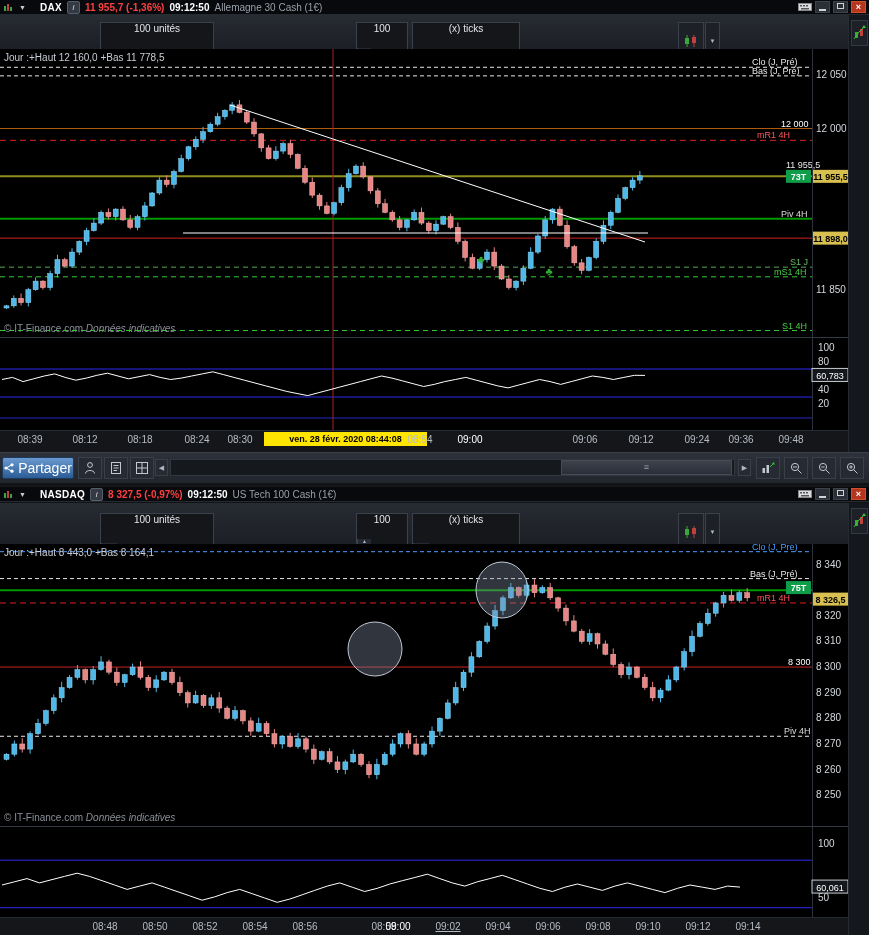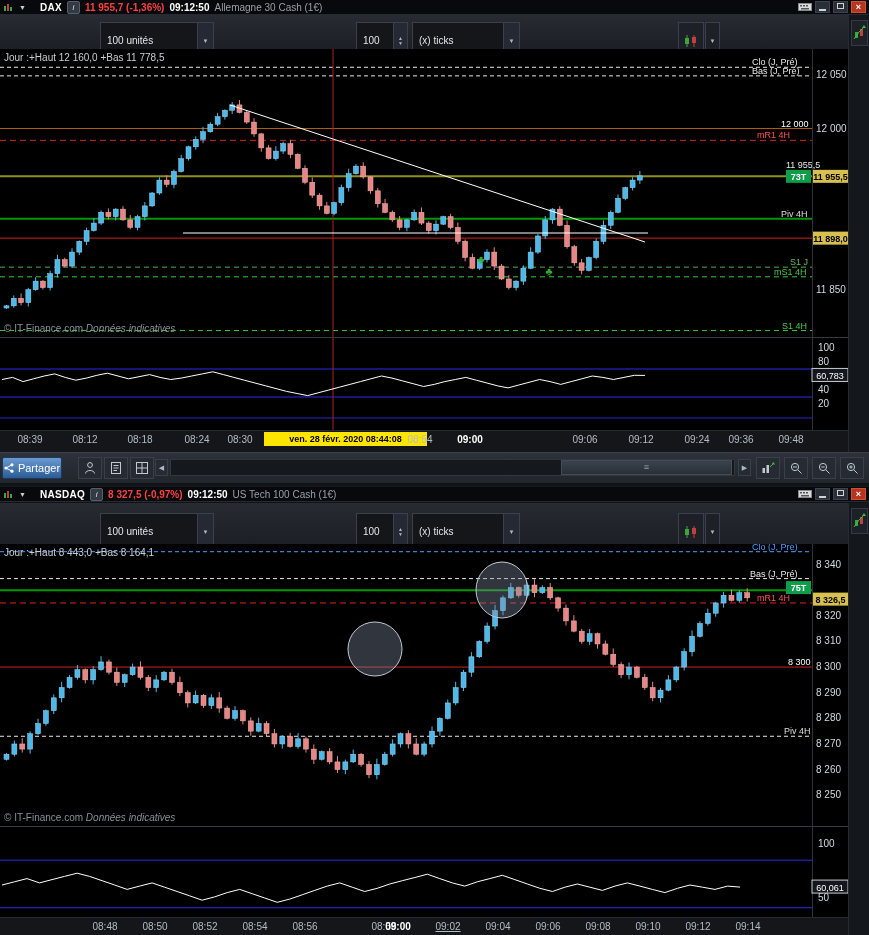--- a/index.html
+++ b/index.html
@@ -28,21 +28,21 @@
   .winbtn.close{background:#b5351f;border-color:#d05030;color:#fff;font-weight:bold;}
   .min-glyph{display:block;width:7px;height:2px;background:#cfd4da;margin:7px auto 0;}
   .restore-glyph{display:block;width:7px;height:6px;border:1px solid #cfd4da;margin:1px auto 0;box-sizing:border-box;}
 
   
   .toolbar{position:absolute;left:0;width:848px;background:linear-gradient(#272b32,#1c1f25);
            border-bottom:1px solid #2a2e36;}
   #win-dax .toolbar{top:15px;height:34px;}
   #win-nasdaq .toolbar{top:16px;height:41px;}
   .dd,.spin,.ct-btn,.ct-dd{position:absolute;height:37px;background:#14161a;border:1px solid #3a414c;
-           box-sizing:border-box;display:flex;align-items:center;}
+           box-sizing:border-box;display:flex;align-items:center;flex-direction:column;}
   #win-dax .dd,#win-dax .spin,#win-dax .ct-btn,#win-dax .ct-dd{top:7px;}
   #win-nasdaq .dd,#win-nasdaq .spin,#win-nasdaq .ct-btn,#win-nasdaq .ct-dd{top:10px;}
   .dd .lbl,.spin .lbl{flex:1;color:#e2e5e9;font-size:10px;padding:0 6px;white-space:nowrap;}
   .dd .arr{width:15px;align-self:stretch;border-left:1px solid #3a414c;background:#242933;
            color:#aeb6c0;font-size:6px;display:flex;align-items:center;justify-content:center;}
   .dd-units{left:100px;width:114px;}
   .spin{left:356px;width:52px;}
   .spin-arrows{width:13px;align-self:stretch;border-left:1px solid #3a414c;display:flex;
            flex-direction:column;align-items:center;justify-content:center;background:#242933;}
   .spin-arrows span{font-size:5px;line-height:5px;color:#aeb6c0;}
@@ -66,30 +66,30 @@
   .chart svg,.indicator svg{display:block;font-family:inherit;}
   .chart-header{position:absolute;top:3px;left:4px;color:#c8cdd4;font-size:10px;}
   .watermark{position:absolute;bottom:3px;left:4px;color:#8a9098;font-size:10px;}
   .watermark .it{font-style:italic;}
 
   
   .timeaxis{position:absolute;left:0;width:848px;background:#14161a;border-top:1px solid #262b33;box-sizing:border-box;}
   #win-dax .timeaxis{top:430px;height:22px;}
   #win-nasdaq .timeaxis{top:430px;height:18px;}
   .timeaxis .tl{position:absolute;top:3px;transform:translateX(-50%);color:#b6bcc4;font-size:10px;white-space:nowrap;}
-  .timeaxis .tl.bold{color:#fff;font-weight:bold;}
+  .timeaxis .tl.bold{color:#fff;font-weight:normal;}
   .highlight-box{position:absolute;top:1px;height:14px;background:#ffe500;color:#000;font-size:9px;
             font-weight:bold;display:flex;align-items:center;justify-content:center;white-space:nowrap;}
 
   
   .bottombar{position:absolute;top:452px;left:0;width:869px;height:31px;
              background:linear-gradient(#2d323a,#21252c);border-top:1px solid #3a4048;box-sizing:border-box;}
-  .share-btn{position:absolute;left:2px;top:4px;width:60px;height:22px;border-radius:2px;
+  .share-btn{position:absolute;left:2px;top:4px;width:72px;height:22px;border-radius:2px;
              background:linear-gradient(#6a9ad0,#2b5c96);border:1px solid #1c3a5c;color:#fff;
-             font-size:11px;display:flex;align-items:center;justify-content:center;gap:4px;box-sizing:border-box;}
+             font-size:14px;display:flex;align-items:center;justify-content:center;gap:4px;box-sizing:border-box;}
   .bb-ico{position:absolute;top:4px;width:24px;height:22px;background:#262b33;border:1px solid #39404a;
           display:flex;align-items:center;justify-content:center;box-sizing:border-box;color:#c2c9d1;}
   .bb-arrow{position:absolute;top:6px;width:13px;height:17px;background:#262b33;border:1px solid #39404a;
           color:#aeb6c0;font-size:7px;display:flex;align-items:center;justify-content:center;box-sizing:border-box;}
   .scroll-track{position:absolute;left:170px;top:6px;width:565px;height:17px;background:#15181d;
           border:1px solid #31373f;box-sizing:border-box;}
   .scroll-thumb{position:absolute;left:390px;top:0;width:171px;height:15px;
           background:linear-gradient(#3c434d,#2a2f37);border:1px solid #454c57;box-sizing:border-box;
           color:#98a0aa;font-size:9px;line-height:13px;text-align:center;}
 </style>

